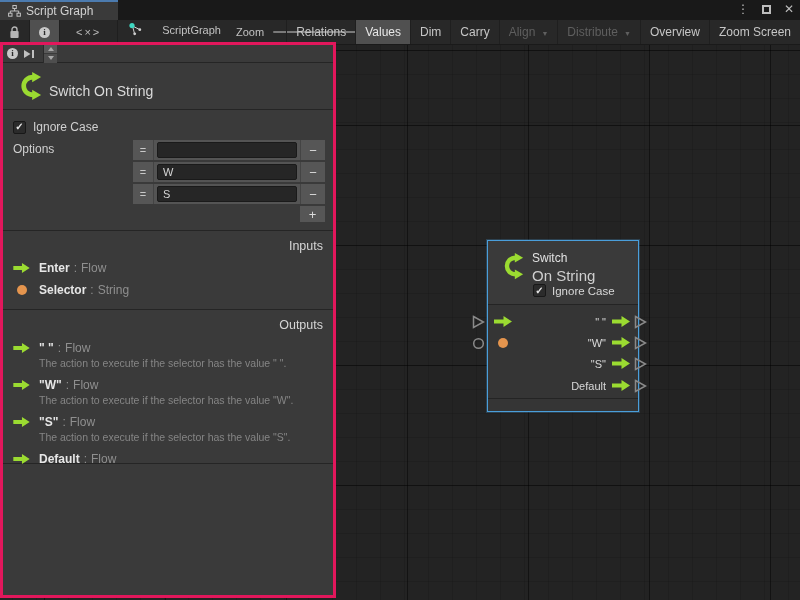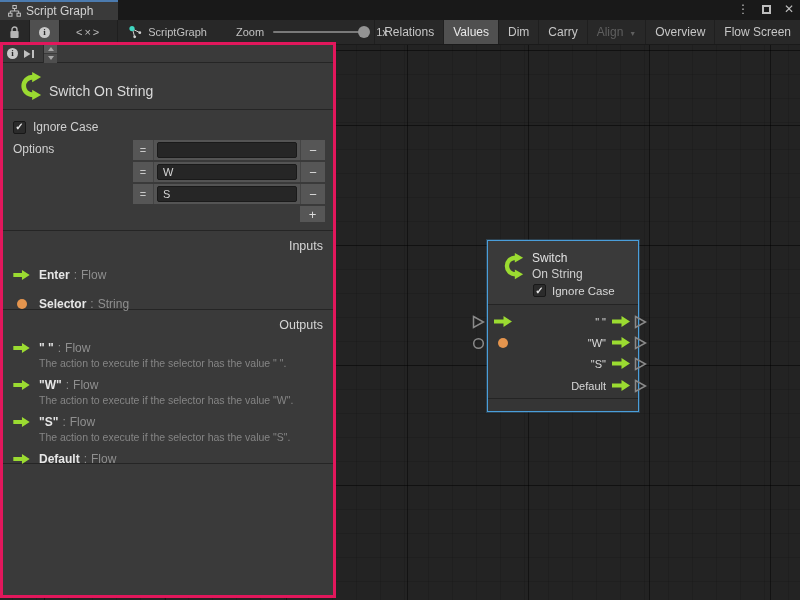--- a/index.html
+++ b/index.html
@@ -18,21 +18,21 @@
 
   
   .toolbar { position:absolute; left:0; top:20px; width:800px; height:25px; background:#282828;
     border-bottom:1px solid #1a1a1a; color:#c6c6c6; font-size:12px; }
   .tb-left { position:absolute; left:0; top:0; height:24px; display:flex; align-items:stretch; }
   .tb-btn { display:flex; align-items:center; justify-content:center; padding:0 9px;
     border-right:1px solid #1f1f1f; cursor:default; }
   .tb-btn.active { background:#505050; color:#e8e8e8; }
   .tb-btn.disabled { color:#5f5f5f; }
   .code-glyph { font-size:11px; letter-spacing:2px; color:#bdbdbd; }
-  .graph-label { display:flex; align-items:center; gap:6px; padding:8px 10px; font-size:11px; color:#c2c2c2; }
+  .graph-label { display:flex; align-items:flex-end; gap:20px; padding:16px 10px; font-size:11px; color:#c2c2c2; }
   .zoom-group { position:absolute; left:227px; top:0; height:24px; display:flex; align-items:center; gap:9px;
     font-size:11px; color:#c2c2c2; }
   .zoom-track { position:relative; width:94px; height:2px; background:#7a7a7a; border-radius:1px; }
   .zoom-handle { position:absolute; right:-3px; top:-5px; width:12px; height:12px; border-radius:50%; background:#949494; }
   .tb-right { position:absolute; right:0; top:0; height:24px; display:flex; align-items:stretch; }
   .tb-right .tb-btn { border-left:1px solid #1f1f1f; border-right:none; }
   .dd-arrow { font-size:7px; margin-left:6px; transform:translateY(1px); }
 
   
   .canvas { position:absolute; left:0; top:45px; width:800px; height:555px; background-color:#232323;
@@ -79,36 +79,36 @@
   .opt-addrow { display:flex; justify-content:flex-end; }
   .opt-add { width:25px; height:16px; background:#565656; color:#dcdcdc; display:flex;
     align-items:center; justify-content:center; font-size:13px; }
 
   .insp-warning { height:39px; border-bottom:1px solid #252525; display:flex; align-items:center;
     gap:9px; padding-left:3px; color:#c6c6c6; font-size:11px; }
 
   .insp-inputs { height:79px; border-bottom:1px solid #252525; padding:8px 10px 0 10px; }
   .insp-outputs { height:154px; border-bottom:1px solid #252525; padding:8px 10px 0 10px; }
   .sec-heading { font-size:12.5px; color:#d6d6d6;text-align:right; }
-  .port-row { display:flex; align-items:center; margin-top:15px; }
+  .port-row { display:flex; align-items:center; margin-top:8px; }
   .port-ic { width:26px; display:flex; align-items:center; }
   .pname { font-weight:bold; color:#e6e6e6; font-size:12px; }
   .psep { color:#8f8f8f; margin:0 4px; }
   .ptype { color:#8f8f8f; font-size:12px; }
   .pdesc { margin:2px 0 0 26px; color:#858585; font-size:10.5px; line-height:13px; }
   .dot { width:10px; height:10px; border-radius:50%; background:#e5954e; margin-left:4px; }
   .insp-filler { height:92px; }
 
   
   .node { position:absolute; left:487px; top:240px; width:152px; height:172px;
     background:#353535; border:1px solid #4a9eda; box-shadow:0 0 0 1px rgba(74,158,218,0.25); }
   .node-header { height:64px; border-bottom:1px solid #242424; position:relative; background:#3a3a3a; }
   .node-header .nicon { position:absolute; left:8px; top:11px; }
   .node-header .ntitle { position:absolute; left:44px; top:10px; font-size:12px; color:#e2e2e2; }
-  .node-header .nsub { position:absolute; left:44px; top:26px; font-size:12px; color:#cfcfcf; }
+  .node-header .nsub { position:absolute; left:44px; top:26px; font-size:15px; color:#cfcfcf; }
   .node-header .nchk { position:absolute; left:45px; top:43px; display:flex; align-items:center; gap:6px;
     color:#d8d8d8; font-size:11.5px; }
   .node-body { position:relative; height:92px; }
   .nrow { position:absolute; right:8px; height:21px; display:flex; align-items:center; gap:6px; }
   .nrow .nlabel { color:#d8d8d8; font-size:11px; }
   .node-footer { position:absolute; left:0; bottom:0; width:100%; height:13px; border-top:1px solid #242424; }
   .ext { position:absolute; }
 
   svg { display:block; }
 </style>
@@ -187,25 +187,29 @@
       <div class="tb-btn">
           <span>Dim</span>
         </div>
       <div class="tb-btn">
           <span>Carry</span>
         </div>
       <div class="tb-btn disabled">
         <span>Align</span>
         <span class="dd-arrow">▼</span>
       </div>
+      <div class="tb-btn disabled">
+        <span>Distribute</span>
+        <span class="dd-arrow">▼</span>
+      </div>
       <div class="tb-btn">
           <span>Overview</span>
         </div>
       <div class="tb-btn">
-          <span>Flow Screen</span>
+          <span>Zoom Screen</span>
         </div>
     </div>
   </div>
 
   <div class="node">
     <div class="node-header">
       <span class="nicon">
         <svg width="28" height="28" viewBox="0 0 32 32">
           <path d="M23 6.5 C9 6.5 9 25.5 23 25.5" fill="none" stroke="#9bdb31" stroke-width="5"></path>
           <polygon points="21.5,1 31,6.5 21.5,12" fill="#9bdb31"></polygon>

